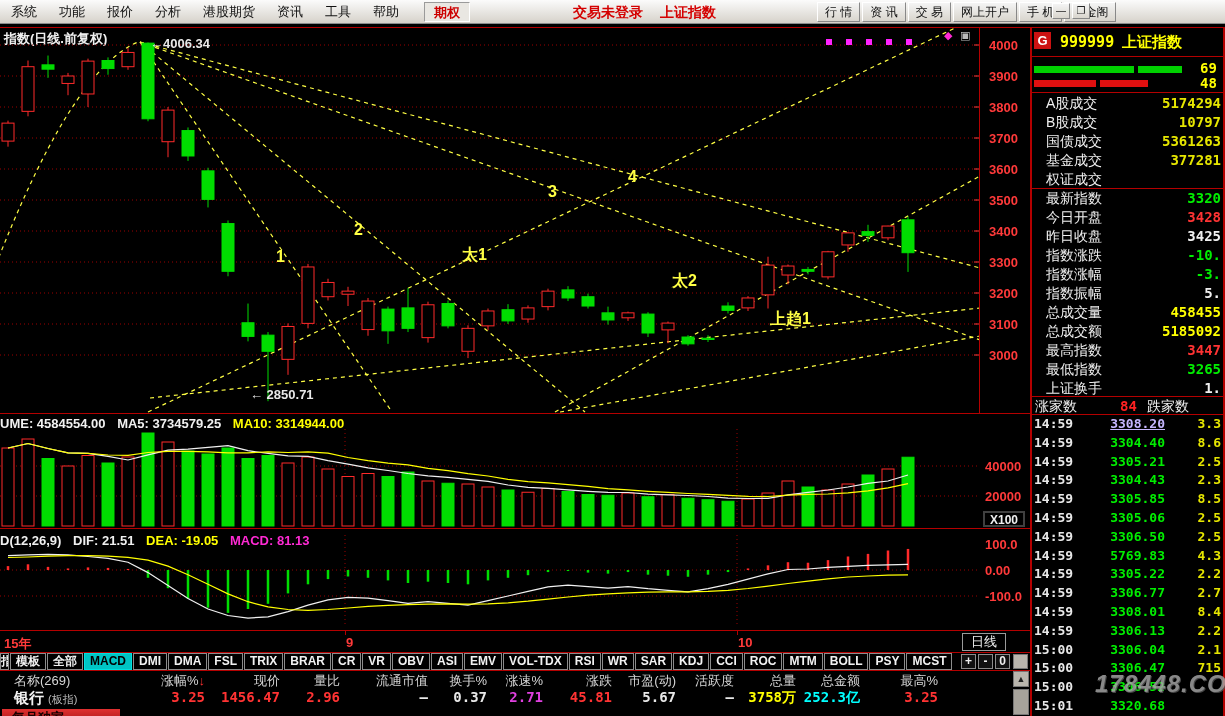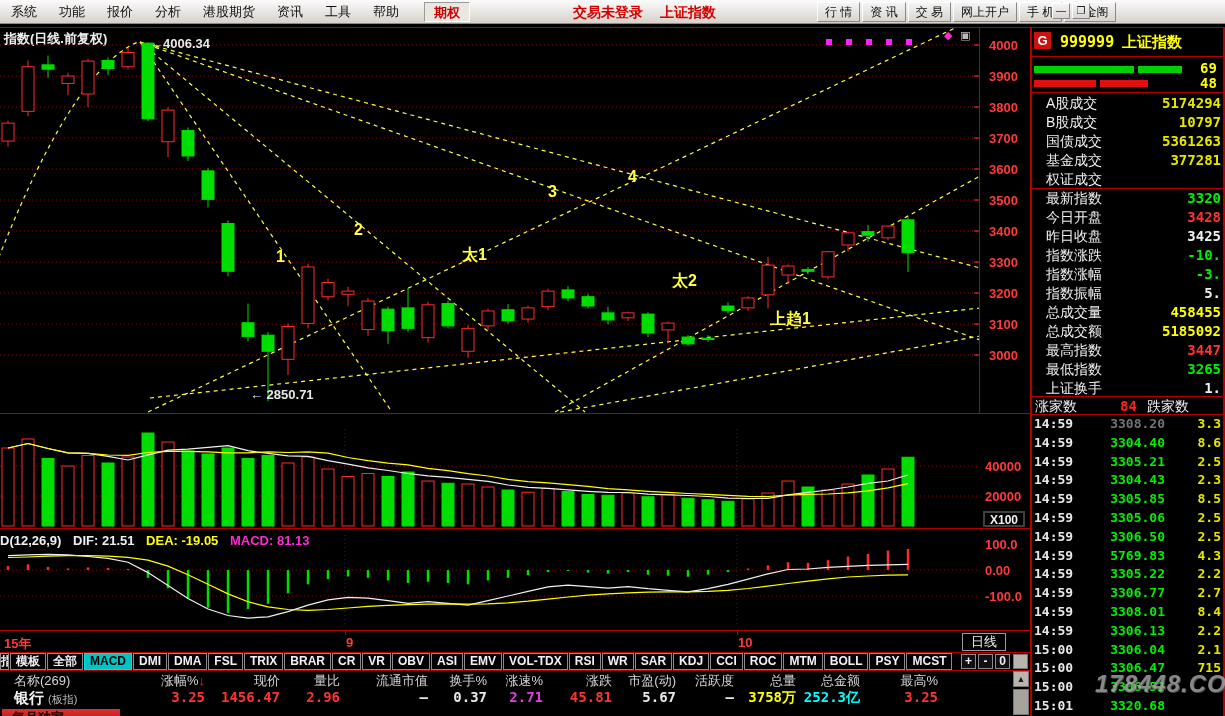--- a/index.html
+++ b/index.html
@@ -205,20 +205,25 @@
       <div class="ylabel" style="left: 989px; top: 193px;">3500</div>
       <div class="ylabel" style="left: 989px; top: 224px;">3400</div>
       <div class="ylabel" style="left: 989px; top: 255px;">3300</div>
       <div class="ylabel" style="left: 989px; top: 286px;">3200</div>
       <div class="ylabel" style="left: 989px; top: 317px;">3100</div>
       <div class="ylabel" style="left: 989px; top: 348px;">3000</div>
     </div>
   <div class="abs redline" style="left:979px;top:28px;width:1px;height:385px"></div>
 
   <div class="abs redline" style="left:0;top:413px;width:1030px;height:1px"></div>
+  <div class="abs pane-label" style="left:0;top:416px;">
+    <span style="color:#f0f0f0">UME: 4584554.00</span>
+    <span style="color:#f0f0f0;margin-left:8px">MA5: 3734579.25</span>
+    <span style="color:#ffff00;margin-left:8px">MA10: 3314944.00</span>
+  </div>
   <svg id="vol-svg" class="abs" style="left:0;top:415px" width="980" height="113">
       <line x1="0" y1="51" x2="980" y2="51" stroke="#9b0000" stroke-dasharray="1 3"></line>
       <line x1="0" y1="81" x2="980" y2="81" stroke="#9b0000" stroke-dasharray="1 3"></line>
       <line x1="345" y1="14" x2="345" y2="111" stroke="#9b0000" stroke-dasharray="1 3"></line>
       <line x1="737" y1="14" x2="737" y2="111" stroke="#9b0000" stroke-dasharray="1 3"></line>
       <rect x="2" y="33" width="12" height="78" fill="#000" stroke="#ff2a2a"></rect>
       <rect x="22" y="24" width="12" height="87" fill="#000" stroke="#ff2a2a"></rect>
       <rect x="42" y="43.5" width="12" height="67.5" fill="#00dd00" stroke="#00dd00"></rect>
       <rect x="62" y="51" width="12" height="60" fill="#000" stroke="#ff2a2a"></rect>
       <rect x="82" y="40.5" width="12" height="70.5" fill="#000" stroke="#ff2a2a"></rect>
@@ -497,21 +502,21 @@
     <div class="abs redline" style="left:0;top:369px;width:191px;height:1px"></div>
     <div class="abs" style="left:0;top:371px;width:191px;height:15px">
       <span style="position:absolute;left:3px;color:#efefef;font-size:14px">涨家数</span>
       <span class="num" style="position:absolute;left:88px;color:#ff2222;font-size:14px;font-weight:bold">84</span>
       <span style="position:absolute;left:115px;color:#efefef;font-size:14px">跌家数</span>
     </div>
     <div class="abs redline" style="left:0;top:387px;width:191px;height:1px"></div>
     <div id="panel-ticks">
         <div class="abs tick-row" style="left: 0px; top: 389px; width: 191px; height: 18px; font-size: 13px; font-weight: bold;">
           <span class="num" style="position: absolute; left: 2px; color: rgb(232, 232, 232);">14:59</span>
-          <span class="num" style="position: absolute; right: 58px; color: #737373;">3308.20</span>
+          <span class="num" style="position: absolute; right: 58px; color: #c4b5fd; text-decoration: underline;">3308.20</span>
           <span class="num" style="position: absolute; right: 2px; color: rgb(230, 230, 0);">3.3</span>
         </div>
         <div class="abs tick-row" style="left: 0px; top: 407.8px; width: 191px; height: 18px; font-size: 13px; font-weight: bold;">
           <span class="num" style="position: absolute; left: 2px; color: rgb(232, 232, 232);">14:59</span>
           <span class="num" style="position: absolute; right: 58px; color: rgb(0, 238, 0);">3304.40</span>
           <span class="num" style="position: absolute; right: 2px; color: rgb(230, 230, 0);">8.6</span>
         </div>
         <div class="abs tick-row" style="left: 0px; top: 426.6px; width: 191px; height: 18px; font-size: 13px; font-weight: bold;">
           <span class="num" style="position: absolute; left: 2px; color: rgb(232, 232, 232);">14:59</span>
           <span class="num" style="position: absolute; right: 58px; color: rgb(0, 238, 0);">3305.21</span>

